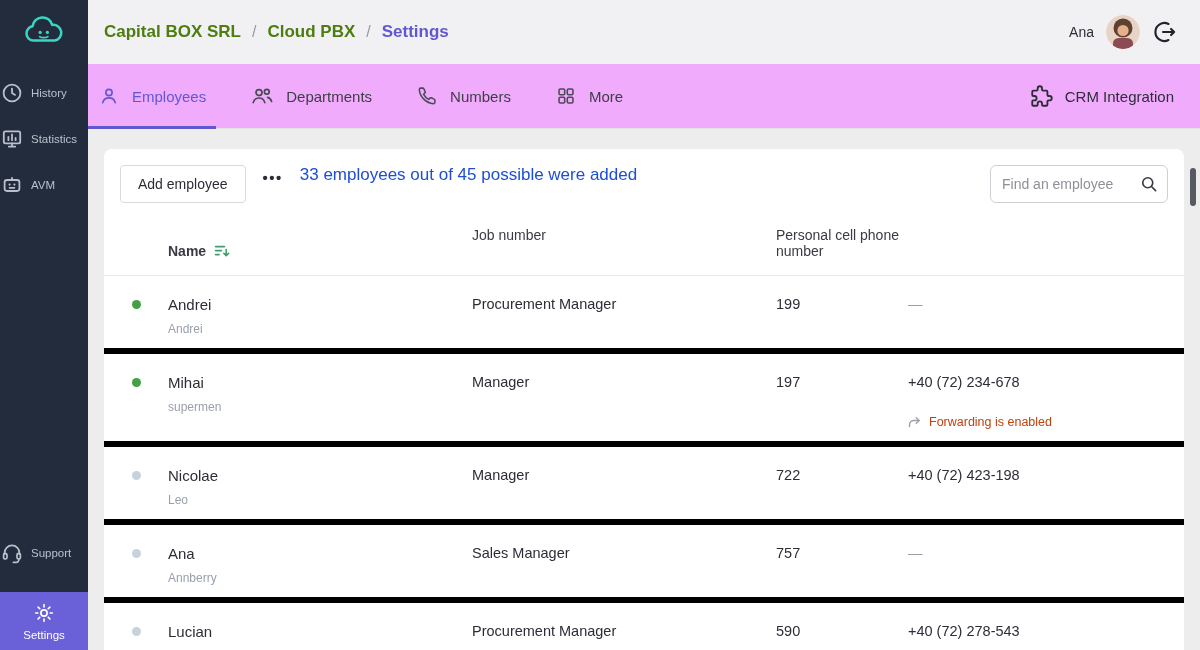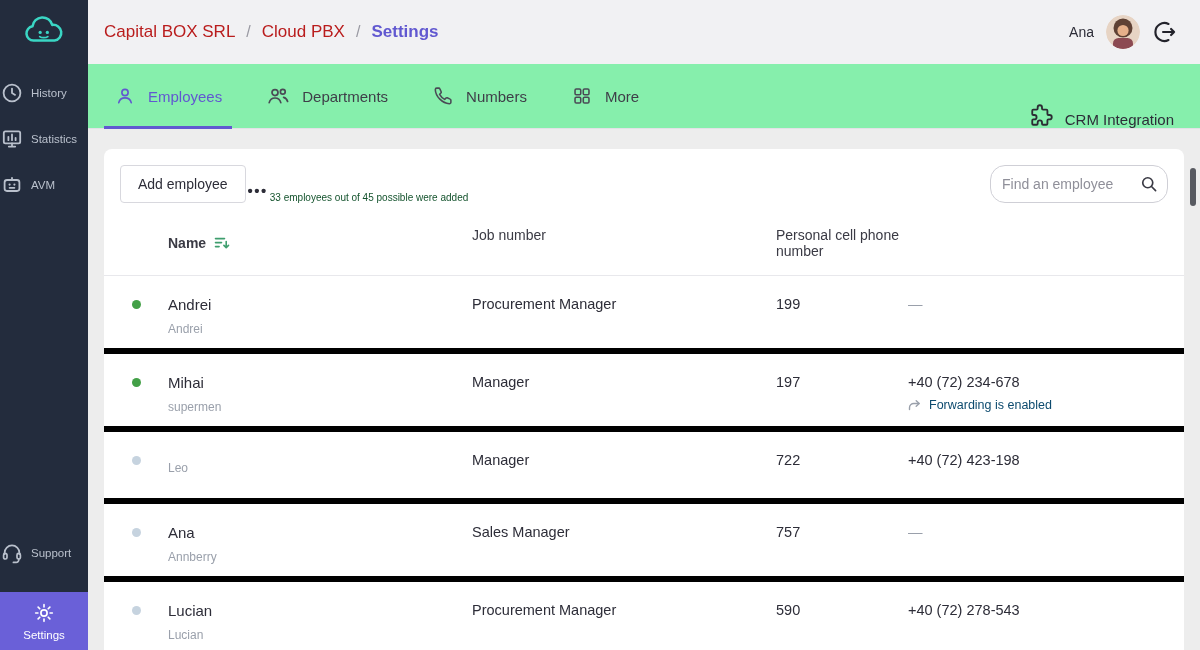--- a/index.html
+++ b/index.html
@@ -15,65 +15,65 @@
   .spacer{flex:1}
   .nav-item.support{margin-bottom:27px}
   .settings-tile{width:100%;height:58px;background:#6a60d8;color:#fff;display:flex;flex-direction:column;align-items:center;justify-content:center;gap:5px;font-size:11.5px;cursor:pointer;flex-shrink:0}
 
   
   .main{flex:1;display:flex;flex-direction:column;min-width:0;position:relative}
 
   
   .topbar{height:64px;background:#f1f1f3;display:flex;align-items:center;padding:0 22px 0 16px;flex-shrink:0}
   .breadcrumb{display:flex;align-items:center;gap:11px;font-size:17px}
-  .crumb{font-weight:400;color:#b91c1c;cursor:pointer}
+  .crumb{font-weight:700;color:#4d7c0f;cursor:pointer}
   .crumb.current{color:#6158d0;font-weight:600}
   .sep{color:#9a9aa3;font-weight:400;font-size:16px}
   .user{margin-left:auto;display:flex;align-items:center;gap:12px;cursor:pointer}
   .user-name{font-size:14px;color:#2d2d38}
   .avatar{display:block;border-radius:50%}
   .logout{margin-left:12px;display:flex;cursor:pointer}
 
   
-  .tabbar{height:65px;background:#86efac;border-bottom:1px solid #e2e2e7;display:flex;align-items:stretch;padding-left:16px;flex-shrink:0}
+  .tabbar{height:65px;background:#f0abfc;border-bottom:1px solid #e2e2e7;display:flex;align-items:stretch;flex-shrink:0}
   .tab{display:flex;align-items:center;gap:12px;padding:0 10px;margin-right:24px;font-size:15px;color:#3e3e48;position:relative;cursor:pointer}
   .tab svg{color:#4a4a55}
   .tab.active{color:#6158d0}
   .tab.active svg{color:#6158d0}
   .tab.active::after{content:"";position:absolute;left:0;right:0;bottom:-1px;height:3px;background:#6158d0}
-  .crm{margin-left:auto;margin-right:26px;display:flex;align-items:flex-end;gap:10px;font-size:15px;color:#2d2d38;cursor:pointer}
+  .crm{margin-left:auto;margin-right:26px;display:flex;align-items:center;gap:10px;font-size:15px;color:#2d2d38;cursor:pointer}
 
   
   .content{flex:1;padding:20px 16px 0;min-height:0}
   .card{background:#fff;border-radius:8px 8px 0 0;height:100%;overflow:hidden;display:flex;flex-direction:column}
-  .toolbar{display:flex;align-items:flex-end;padding:16px 16px 12px;flex-shrink:0}
+  .toolbar{display:flex;align-items:flex-start;padding:16px 16px 12px;gap:15px;flex-shrink:0}
   .btn{background:#fff;border:1px solid #d8d8de;border-radius:4px;padding:10px 17px;font-size:14px;color:#2d2d38;font-family:inherit;cursor:pointer}
   .more-btn{border:none;background:none;font-size:15px;font-weight:700;letter-spacing:1.5px;color:#2d2d38;cursor:pointer;padding:4px 2px}
-  .summary{font-size:10px;color:#14532d}
+  .summary{font-size:17px;color:#1d4ed8}
   .search{margin-left:auto;position:relative}
-  .search input{width:178px;height:38px;border:1px solid #cfcfd6;border-radius:15px;padding:0 36px 0 11px;font-size:14px;font-family:inherit;color:#2d2d38;background:#fff}
+  .search input{width:178px;height:38px;border:1px solid #cfcfd6;border-radius:6px;padding:0 36px 0 11px;font-size:14px;font-family:inherit;color:#2d2d38;background:#fff}
   .search input::placeholder{color:#8f8f99}
   .search .search-icon{position:absolute;right:9px;top:9px;pointer-events:none}
 
   
   .grid{display:grid;grid-template-columns:64px 304px 304px 132px 1fr}
   .thead{border-bottom:1px solid #e8e8ec;padding-top:12px}
   .thead .th{font-size:14px;color:#3a3a44;padding-bottom:16px}
-  .th-name{display:flex;align-items:center;gap:8px;font-weight:700;cursor:pointer}
+  .th-name{display:flex;align-items:flex-end;gap:8px;font-weight:700;cursor:pointer}
   .th-ext{max-width:84px;line-height:1.25}
   .trow{border-bottom:6px solid #000000;min-height:72px;cursor:pointer}
   .dot-cell{display:flex;justify-content:center;padding-top:24px}
   .dot{width:9px;height:9px;border-radius:50%}
   .dot.online{background:#43a047}
   .dot.offline{background:#c6d3df}
   .cell{padding-top:20px;padding-bottom:12px;font-size:14.5px;color:#2d2d38}
   .name{font-size:15px;color:#2d2d38}
   .sub{font-size:12px;color:#9aa0ab;margin-top:9px}
   .muted{color:#9aa0ab}
-  .note{margin-top:8px;display:flex;align-items:center;gap:7px;font-size:12.5px;color:#0c4a6e}
+  .note{margin-top:25px;display:flex;align-items:center;gap:7px;font-size:12.5px;color:#c2410c}
 
   .scroll-thumb{position:absolute;right:4px;top:168px;width:6px;height:38px;border-radius:3px;background:#585a61;cursor:pointer}
 </style>
 </head>
 <body>
 
 <div class="app">
 
   <aside class="sidebar">
     <div class="logo">
@@ -271,20 +271,21 @@
         </svg>
         <span>Forwarding is enabled</span>
       </div>
     </div>
   </div>
             <div class="grid trow">
     <div class="dot-cell">
       <span class="dot offline"></span>
     </div>
     <div class="cell">
+      <div class="name">Nicolae</div>
       <div class="sub">Leo</div>
     </div>
     <div class="cell">Manager</div>
     <div class="cell">722</div>
     <div class="cell">
       <div>+40 (72) 423-198</div>
 
     </div>
   </div>
             <div class="grid trow">

